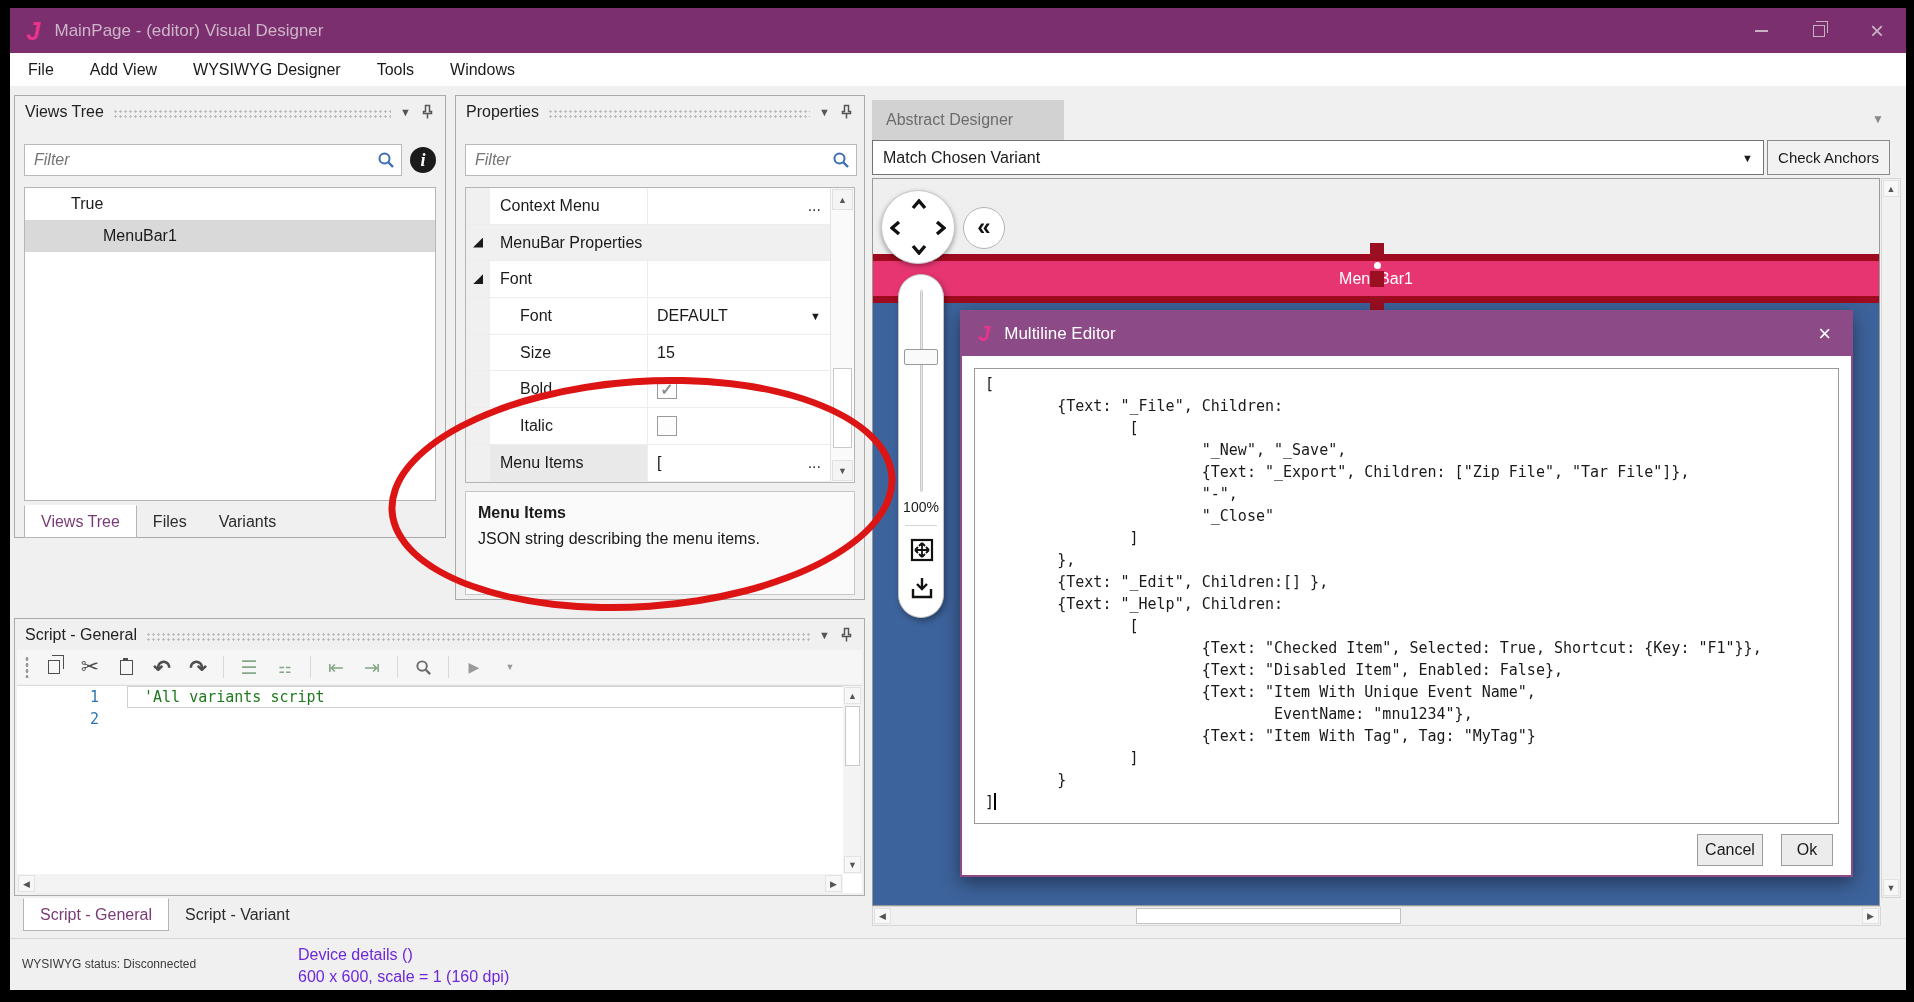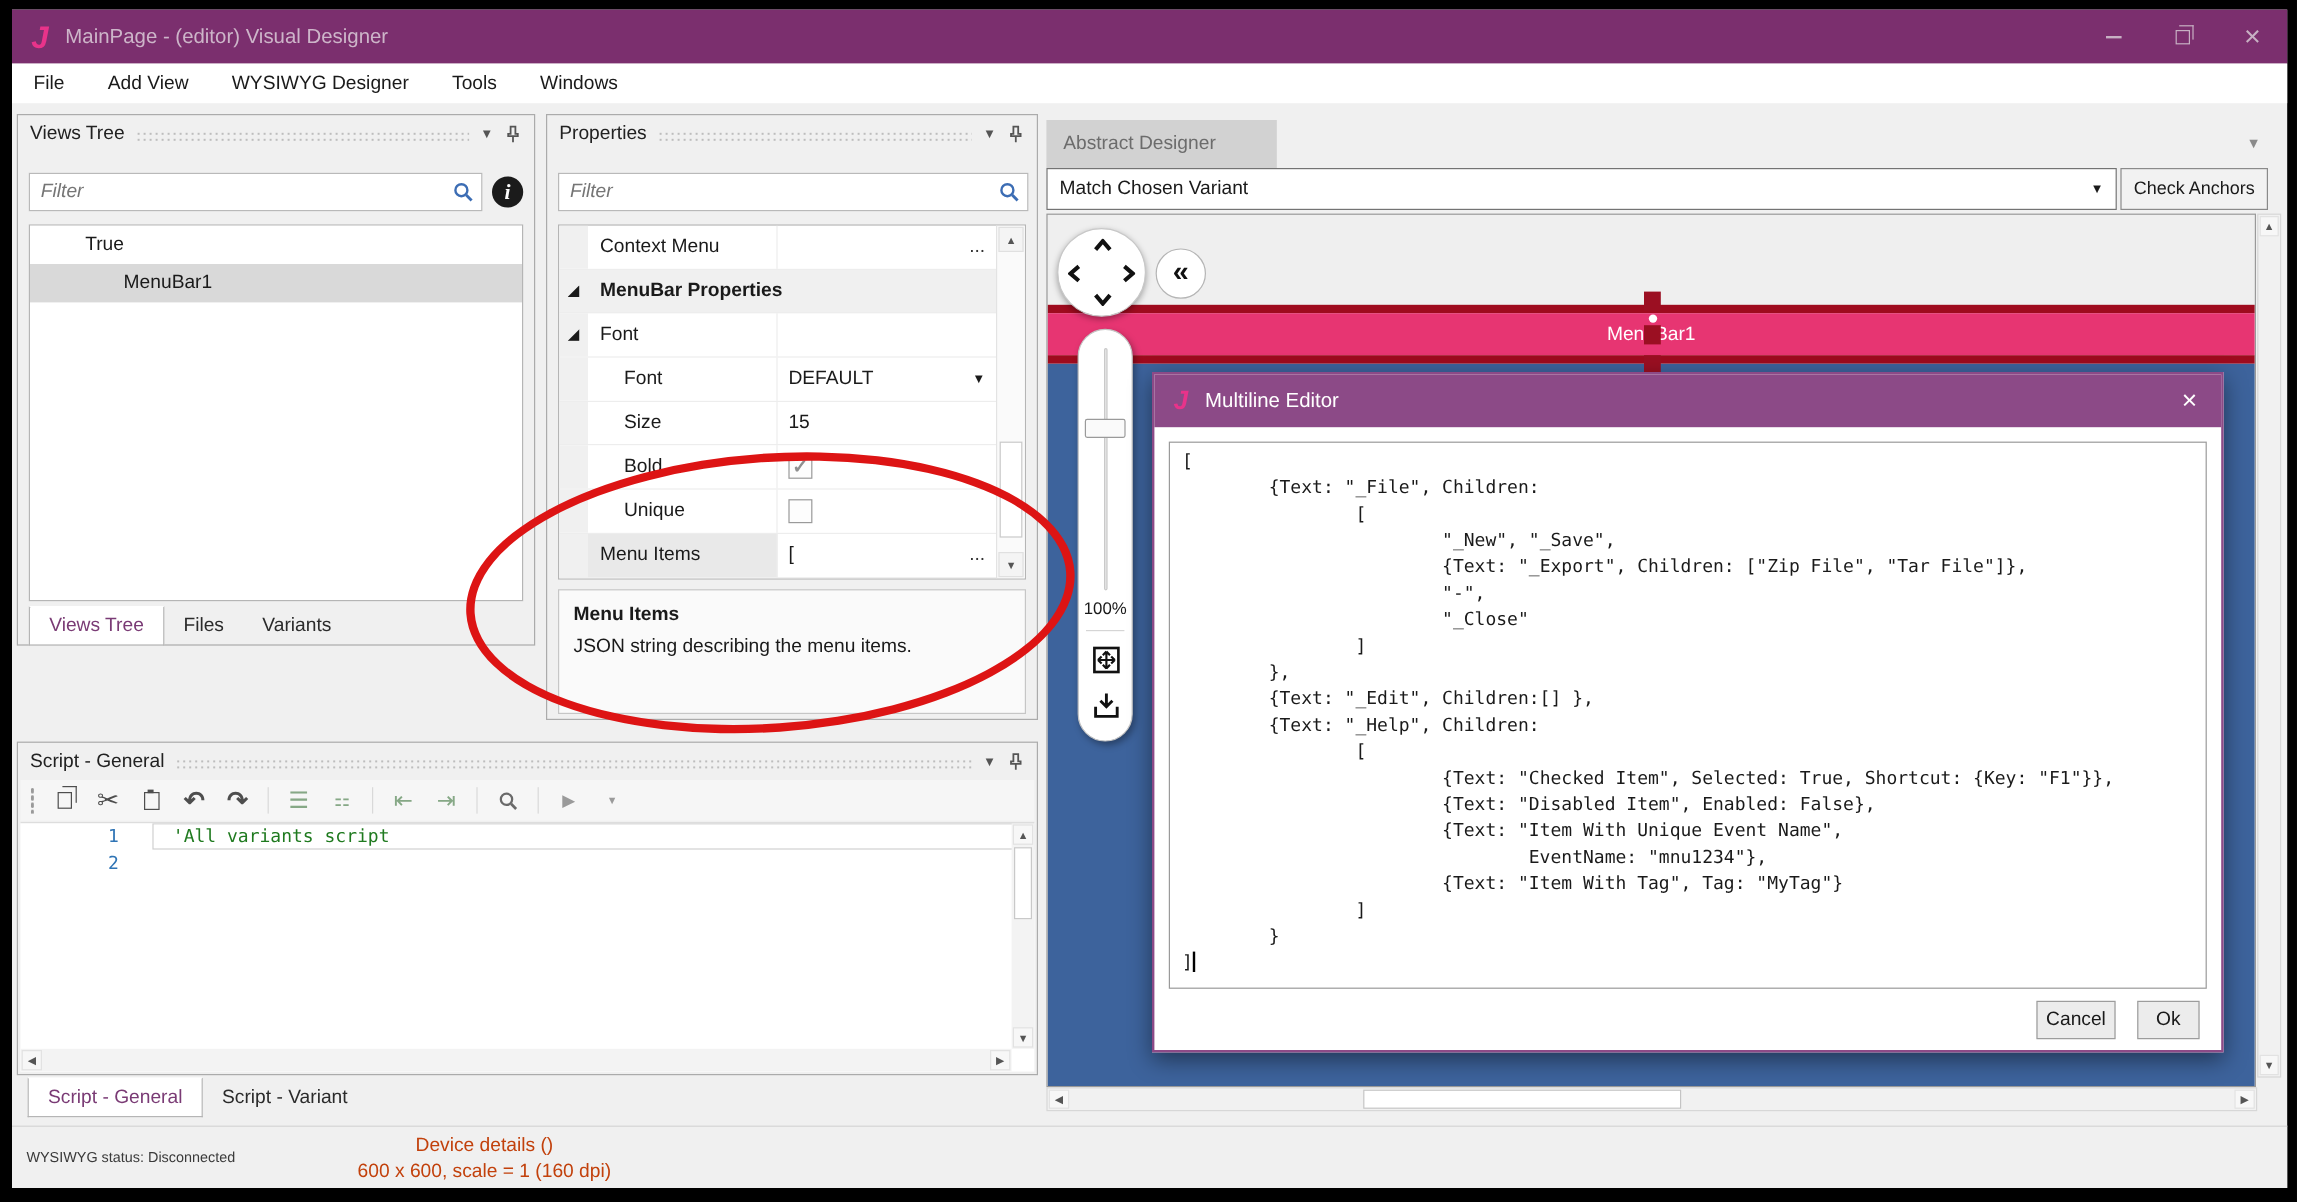--- a/index.html
+++ b/index.html
@@ -53,21 +53,21 @@
   .pgrid-rows{position:absolute;left:0;top:0;right:24px;}
   .prow{display:flex;height:36.7px;border-bottom:1px solid #ededed;align-items:stretch;font-size:16px;text-align:right;}
   .pgutter{width:24px;background:#f0f0f0;display:flex;align-items:center;justify-content:center;flex:0 0 24px;}
   .tri{width:10px;height:10px;background:#1a1a1a;clip-path:polygon(100% 0,0 100%,100% 100%);}
   .plabel{width:158px;flex:0 0 158px;display:flex;align-items:center;padding-left:10px;border-right:1px solid #ededed;}
   .plabel.indent{padding-left:30px;}
   .plabel.sel{background:#e9e9e9;}
   .pvalue{flex:1;display:flex;align-items:center;padding:0 9px;position:relative;}
   .pvalue .trail{margin-left:auto;color:#333;}
   .pvalue .dd{margin-left:auto;font-size:11px;color:#1a1a1a;}
-  .prow.category{background:#f0f0f0;font-weight:bold;}
+  .prow.category{background:#f0f0f0;font-weight:normal;}
   .prow.category .plabel{border-right:none;background:transparent;width:auto;flex:1;}
   .cbox{width:20px;height:20px;border:1px solid #9a9a9a;background:#fdfdfd;display:flex;align-items:center;justify-content:center;
         color:#8f8f8f;font-size:16px;font-weight:bold;}
   .pgrid-scroll{position:absolute;right:0;top:0;bottom:0;width:24px;background:#fafafa;border-left:1px solid #e3e3e3;}
   .sbtn{position:absolute;left:1px;right:1px;height:21px;background:#f4f4f4;border:1px solid #e0e0e0;
         display:flex;align-items:center;justify-content:center;font-size:9px;color:#555;}
   .sthumb{position:absolute;left:2px;right:2px;background:#fff;border:1px solid #c9c9c9;}
   .pdesc{position:absolute;left:9px;right:9px;top:395px;bottom:4px;background:#fafafa;border:1px solid #c6c6c6;padding:12px 12px;}
   .pdesc .dtitle{font-weight:bold;font-size:16px;margin-bottom:8px;}
   .pdesc .dtext{font-size:16px;color:#1a1a1a;}
@@ -94,21 +94,21 @@
   .code-line.current .ctext-wrap{border:1px solid #d0d0d0;flex:1;height:22px;display:flex;align-items:center;padding-left:16px;}
   .vscroll{position:absolute;right:0;top:0;width:19px;background:#f3f3f3;}
   .hscroll{position:absolute;left:0;bottom:0;height:19px;background:#f3f3f3;}
   .arrow-btn{position:absolute;background:#f7f7f7;border:1px solid #e2e2e2;color:#555;
              display:flex;align-items:center;justify-content:center;font-size:9px;}
 
   
   .script-tabs{position:absolute;left:13px;top:890px;display:flex;height:33px;font-size:16px;z-index:5;}
   .statusbar{position:absolute;left:0;right:0;top:930px;height:52px;background:#f0f0f0;border-top:1px solid #d5d5d5;}
   .status-left{position:absolute;left:12px;top:18px;font-size:12px;color:#3a3a3a;}
-  .status-dev{position:absolute;left:288px;top:5px;font-size:16px;color:#c2410c;line-height:22px;text-align:center;}
+  .status-dev{position:absolute;left:288px;top:5px;font-size:16px;color:#6d28d9;line-height:22px;}
 
   
   .designer-tab{position:absolute;left:862px;top:92px;width:192px;height:40px;background:#d2d2d2;
                 color:#6c6c6c;font-size:16px;display:flex;align-items:center;padding-left:14px;}
   .designer-strip-chev{position:absolute;left:1862px;top:104px;color:#8a8a8a;font-size:12px;}
   .variant-combo{position:absolute;left:862px;top:132px;width:892px;height:35px;background:#fff;border:1px solid #737373;
                  display:flex;align-items:center;padding:0 10px;font-size:16px;}
   .variant-combo .dd{margin-left:auto;font-size:11px;}
   .check-anchors{position:absolute;left:1757px;top:132px;width:123px;height:35px;background:#f2f2f2;border:1px solid #8a8a8a;
                  display:flex;align-items:center;justify-content:center;font-size:15px;}
@@ -277,21 +277,21 @@
             </div>
             <div class="prow">
               <span class="pgutter"></span>
               <span class="plabel indent">Bold</span>
               <span class="pvalue">
                 <span class="cbox">✓</span>
               </span>
             </div>
             <div class="prow">
               <span class="pgutter"></span>
-              <span class="plabel indent">Unique</span>
+              <span class="plabel indent">Italic</span>
               <span class="pvalue">
                 <span class="cbox"></span>
               </span>
             </div>
             <div class="prow">
               <span class="pgutter"></span>
               <span class="plabel sel">Menu Items</span>
               <span class="pvalue">
                 <span>[</span>
                 <span class="trail">...</span>

